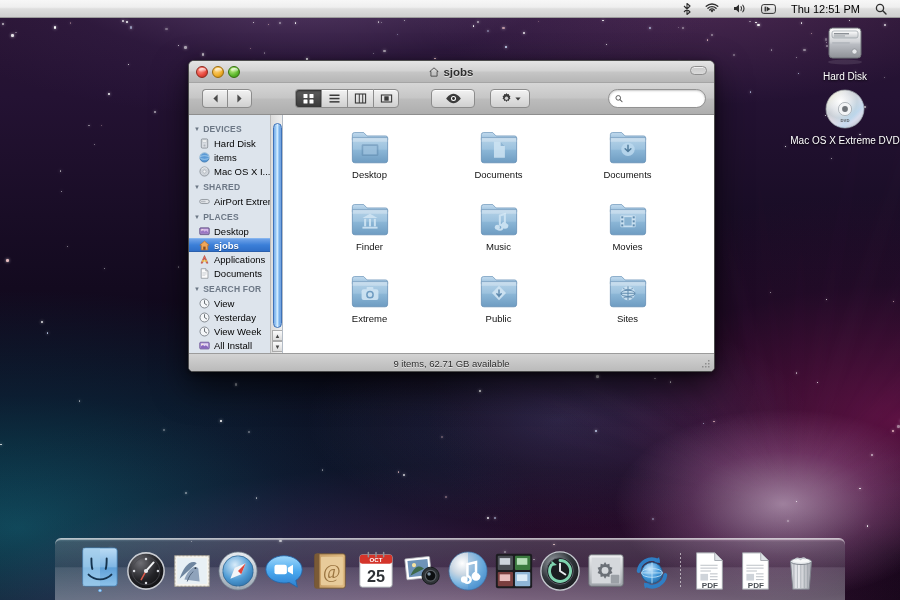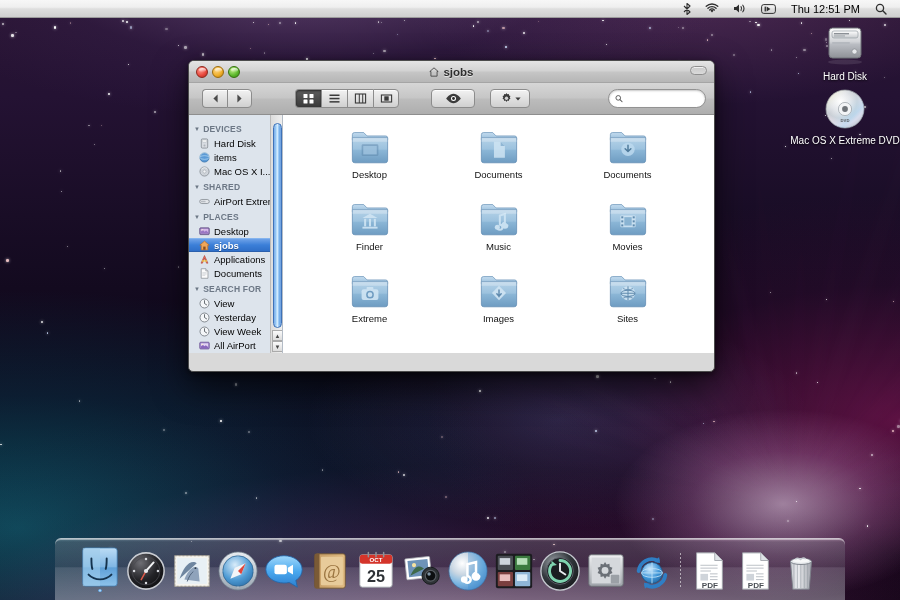--- a/index.html
+++ b/index.html
@@ -789,21 +789,21 @@
           </div>
           <div class="sb-item">
             <span class="sb-ic">
               <svg viewBox="0 0 12 12">
                 <rect x="0.8" y="2.4" width="10.4" height="7.4" rx="1.1" fill="#9b7fc9" stroke="#6a5293" stroke-width="0.8"></rect>
                 <rect x="2" y="3.6" width="8" height="5" fill="#e2d3f2"></rect>
                 <path d="M2 7.2l2.2-1.9 1.7 1.5 1.5-1.2L10 7.6v1H2z" fill="#8a67bd"></path>
                 <circle cx="3.5" cy="4.9" r="0.7" fill="#fff3c2"></circle>
               </svg>
             </span>
-            <span>All AirPort</span>
+            <span>All Install</span>
           </div>
           <div class="sb-item"></div>
         </div>
       <div class="sb-scroll">
         <div class="sb-thumb"></div>
         <div class="sb-arrows">
           <div class="sb-arr">▲</div>
           <div class="sb-arr">▼</div>
         </div>
       </div>
@@ -1034,21 +1034,21 @@
                 </clipPath>
               </defs>
               <path d="M4 8.5a2.5 2.5 0 0 1 2.5-2.5h11l4 4h22a2.5 2.5 0 0 1 2.5 2.5V15H4z" fill="url(#ft7)" stroke="#5f8cb3" stroke-width="0.8"></path>
               <path d="M4 12h42v27a3 3 0 0 1-3 3H7a3 3 0 0 1-3-3z" fill="url(#fb7)" stroke="#5f8cb3" stroke-width="0.9"></path>
               <g clip-path="url(#fc7)" opacity="0.92">
                 <path d="M25 17l8.4 8.6L25 34.2 16.6 25.6z" fill="#cfe4f3"></path>
                 <path d="M25 22v8M22.4 26.4L25 29.4l2.6-3" fill="none" stroke="#5c87ab" stroke-width="1.7" stroke-linecap="round"></path>
               </g>
               <path d="M4 12h42v5H4z" fill="rgba(255,255,255,0.28)"></path>
             </svg>
-            <div class="fname">Images</div>
+            <div class="fname">Public</div>
           </div>
           <div class="cell">
             <svg width="42" height="38" viewBox="0 0 50 44">
               <defs>
                 <linearGradient id="fb8" x1="0" y1="0" x2="0" y2="1">
                   <stop offset="0" stop-color="#b5d2e8"></stop>
                   <stop offset="0.46" stop-color="#9cc2de"></stop>
                   <stop offset="0.5" stop-color="#8bb6d6"></stop>
                   <stop offset="1" stop-color="#6e9cc2"></stop>
                 </linearGradient>
@@ -1069,20 +1069,33 @@
                 <path d="M19.2 20.2c3 2 8.6 2 11.6 0M19.2 31.8c3-2 8.6-2 11.6 0" fill="none" stroke="#5c87ab" stroke-width="1"></path>
               </g>
               <path d="M4 12h42v5H4z" fill="rgba(255,255,255,0.28)"></path>
             </svg>
             <div class="fname">Sites</div>
           </div>
         </div>
     </div>
   </div>
 
+  <div class="statusbar">
+    <span>9 items, 62.71 GB available</span>
+    <svg class="grip" viewBox="0 0 12 12">
+      <g fill="#8d8d8d">
+        <rect x="8" y="2" width="1.5" height="1.5"></rect>
+          <rect x="8" y="5" width="1.5" height="1.5"></rect>
+        <rect x="5" y="5" width="1.5" height="1.5"></rect>
+          <rect x="8" y="8" width="1.5" height="1.5"></rect>
+        <rect x="5" y="8" width="1.5" height="1.5"></rect>
+          <rect x="2" y="8" width="1.5" height="1.5"></rect>
+      </g>
+    </svg>
+  </div>
 </div>
 
 <div id="dock">
   <div class="dock-shelf"></div>
   <div class="dock-items" id="dock-items">
       <div class="dock-item">
         <span>
           <svg class="dock-ic" viewBox="0 0 44 44">
             <defs>
               <linearGradient id="fnd" x1="0" y1="0" x2="0" y2="1">

